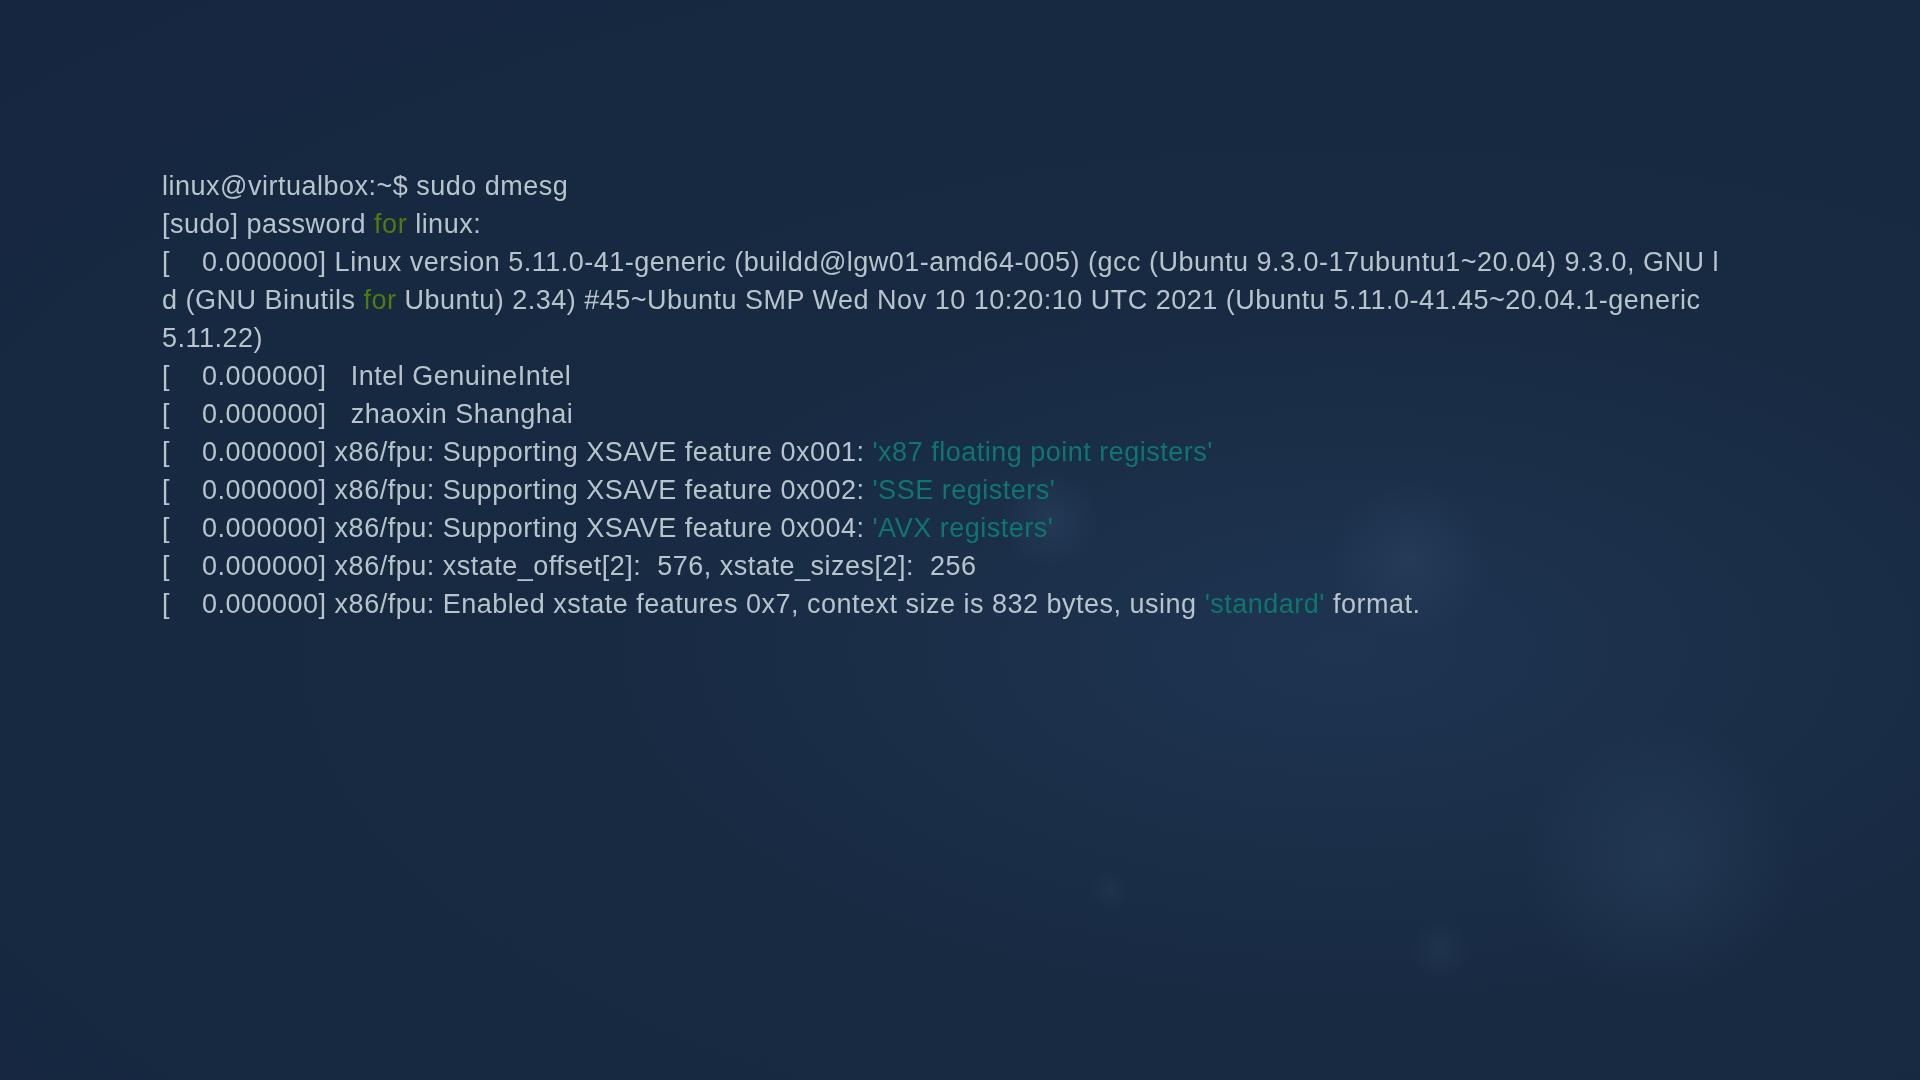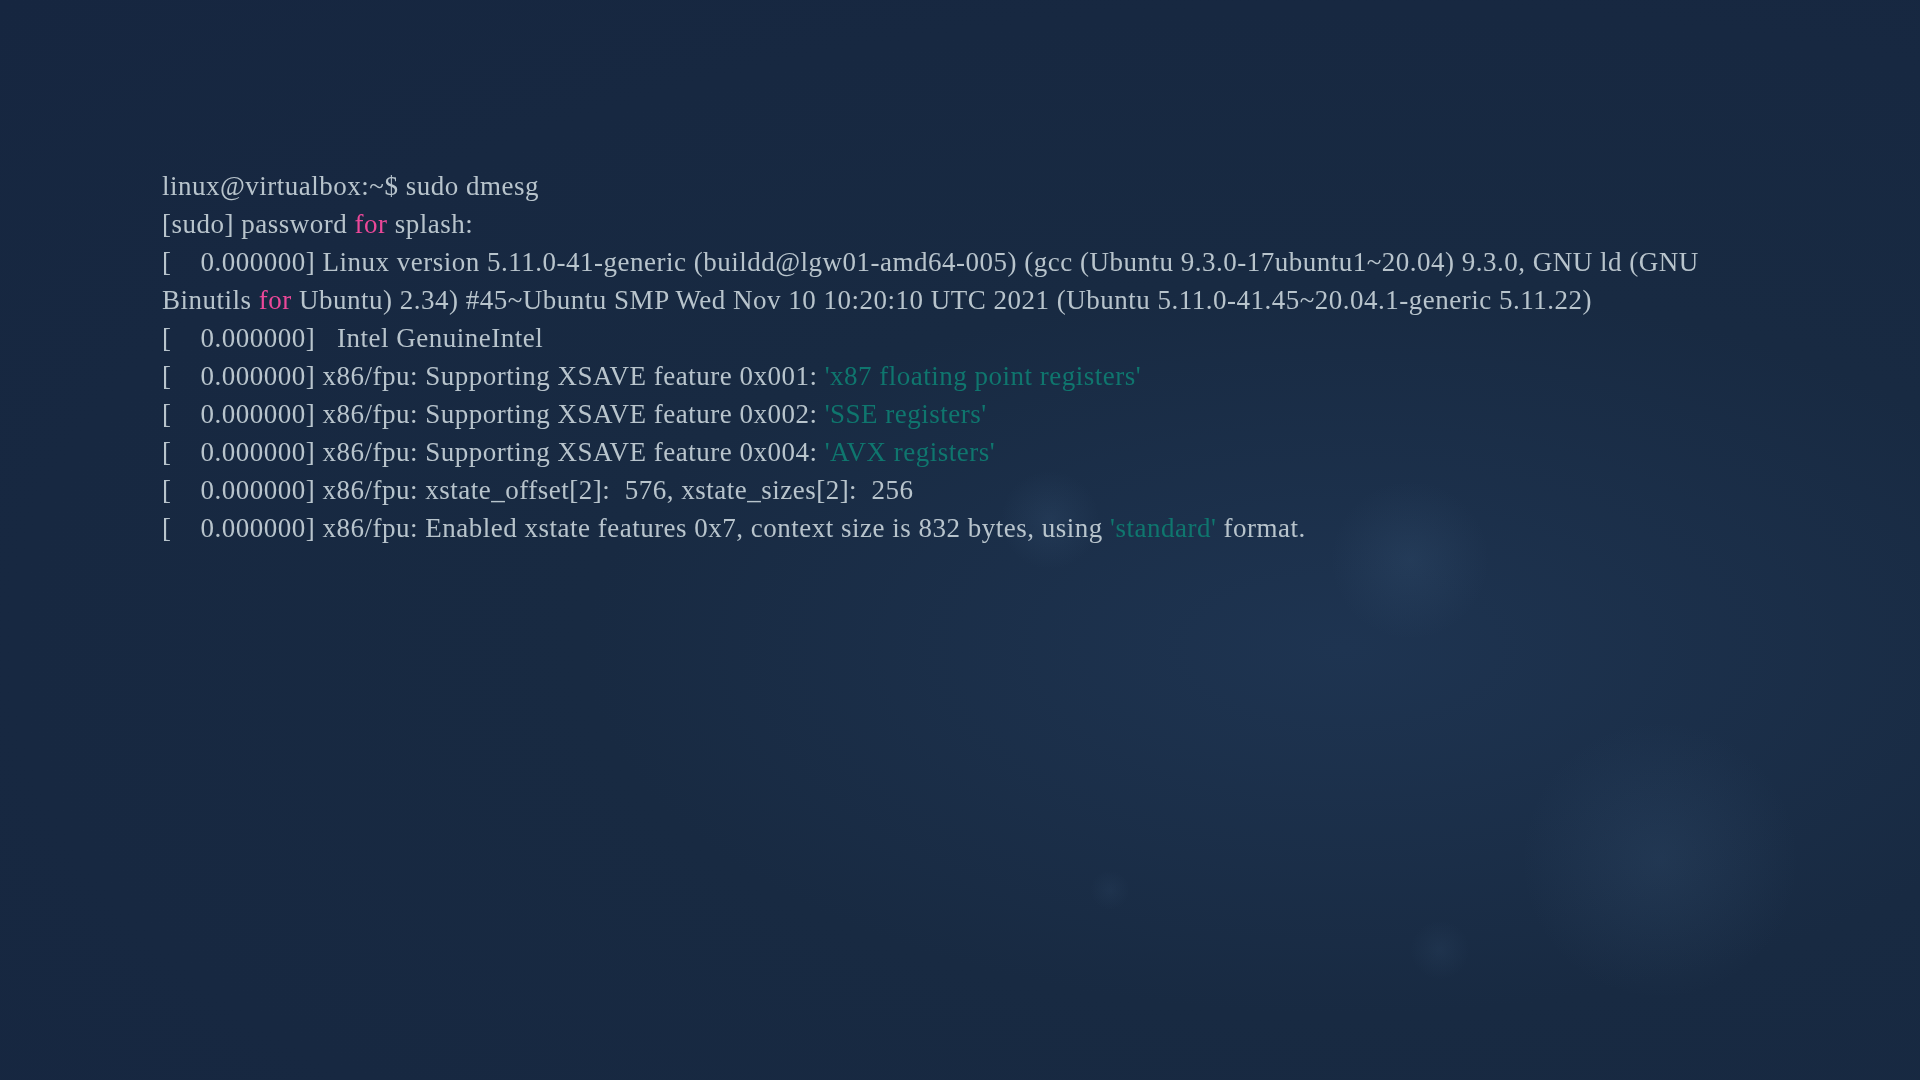--- a/index.html
+++ b/index.html
@@ -9,30 +9,30 @@
     height: 1080px;
     background: #1a2e47;
     background: radial-gradient(ellipse at 70% 60%, #1e3451 0%, #182a42 40%, #162640 100%);
     overflow: hidden;
   }
   .terminal {
     position: absolute;
     left: 162px;
     top: 140px;
     width: 1560px;
-    font-family: Liberation Serif, serif;
+    font-family: Liberation Sans, sans-serif;
     font-size: 27px;
     line-height: 38px;
     color: #b8c4cc;
     white-space: pre-wrap;
     word-break: break-all;
     letter-spacing: 0.5px;
   }
   .kw-for {
-    color: #ec4899;
+    color: #4d7c0f;
   }
   .str-green {
     color: #0f766e;
   }
   
   .bokeh {
     position: absolute;
     border-radius: 50%;
     background: radial-gradient(circle, rgba(90,130,170,0.12) 0%, rgba(90,130,170,0.0) 70%);
     pointer-events: none;
@@ -46,21 +46,22 @@
 </head>
 <body>
 
 <div class="bokeh b1"></div>
 <div class="bokeh b2"></div>
 <div class="bokeh b3"></div>
 <div class="bokeh b4"></div>
 <div class="bokeh b5"></div>
 
 <pre class="terminal" id="terminal-output"><span>linux@virtualbox:~$ sudo dmesg
-</span><span>[sudo] password </span><span class="kw-for">for</span><span> splash:
+</span><span>[sudo] password </span><span class="kw-for">for</span><span> linux:
 </span><span>[    0.000000] Linux version 5.11.0-41-generic (buildd@lgw01-amd64-005) (gcc (Ubuntu 9.3.0-17ubuntu1~20.04) 9.3.0, GNU ld (GNU Binutils </span><span class="kw-for">for</span><span> Ubuntu) 2.34) #45~Ubuntu SMP Wed Nov 10 10:20:10 UTC 2021 (Ubuntu 5.11.0-41.45~20.04.1-generic 5.11.22)
 </span><span>[    0.000000]   Intel GenuineIntel
+</span><span>[    0.000000]   zhaoxin Shanghai
 </span><span>[    0.000000] x86/fpu: Supporting XSAVE feature 0x001: </span><span class="str-green">'x87 floating point registers'</span><span>
 </span><span>[    0.000000] x86/fpu: Supporting XSAVE feature 0x002: </span><span class="str-green">'SSE registers'</span><span>
 </span><span>[    0.000000] x86/fpu: Supporting XSAVE feature 0x004: </span><span class="str-green">'AVX registers'</span><span>
 </span><span>[    0.000000] x86/fpu: xstate_offset[2]:  576, xstate_sizes[2]:  256
 </span><span>[    0.000000] x86/fpu: Enabled xstate features 0x7, context size is 832 bytes, using </span><span class="str-green">'standard'</span><span> format.
 </span></pre>
 
 </body></html>

